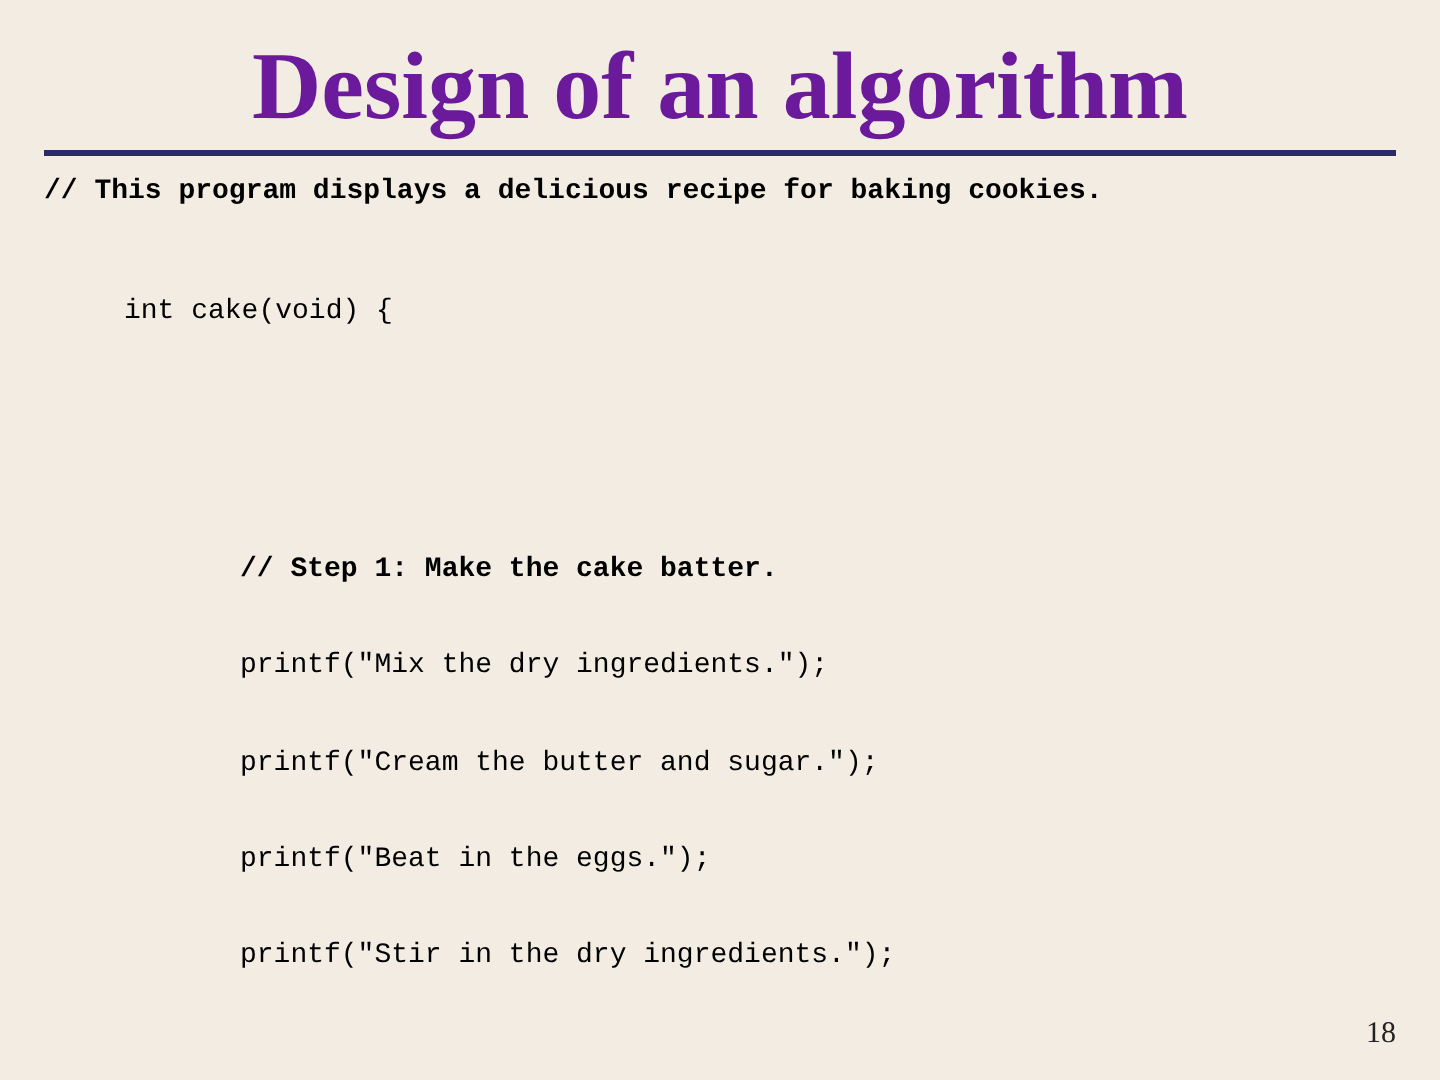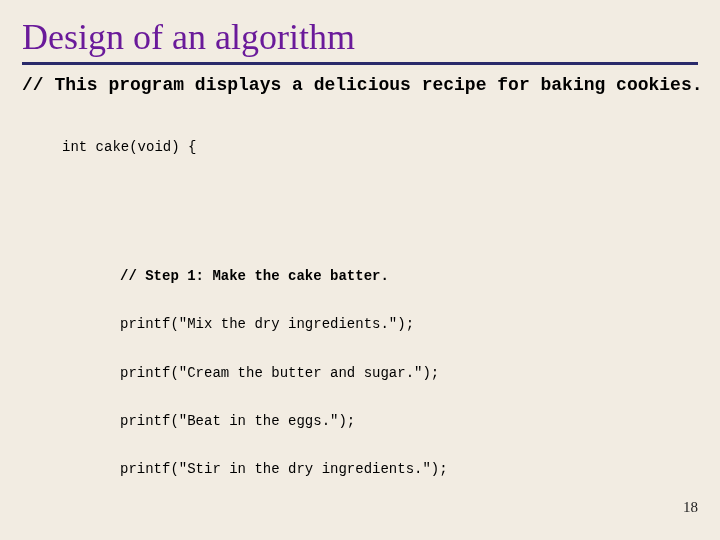--- a/index.html
+++ b/index.html
@@ -14,32 +14,33 @@
   }
   .slide {
     position: relative;
     width: 720px;
     height: 540px;
     box-sizing: border-box;
     padding: 10px 22px 0 22px;
   }
   .title {
     font-family: Georgia, "Times New Roman", serif;
-    font-size: 36px;
+    font-size: 48px;
     color: #6a1a9a;
+    text-align: center;
     margin: 6px 0 4px 0;
-    font-weight: normal;
+    font-weight: bold;
   }
   .rule {
     border: none;
     border-top: 3px solid #2a2a6a;
     margin: 2px 0 10px 0;
   }
   .intro {
-    font-size: 18px;
+    font-size: 14px;
     font-weight: bold;
     color: #000;
     margin: 0 0 12px 0;
     white-space: pre;
   }
   .code {
     font-size: 14px;
     line-height: 1.15;
     white-space: pre;
     margin-left: 40px;
@@ -57,21 +58,21 @@
   }
   .block {
     margin-bottom: 14px;
   }
   .block .indent {
     margin-left: 58px;
   }
   .pagenum {
     position: absolute;
     right: 22px;
-    bottom: 24px;
+    bottom: 14px;
     font-family: Georgia, "Times New Roman", serif;
     font-size: 15px;
     color: #222;
   }
 </style>
 </head>
 <body>
 
 <div class="slide">
 

